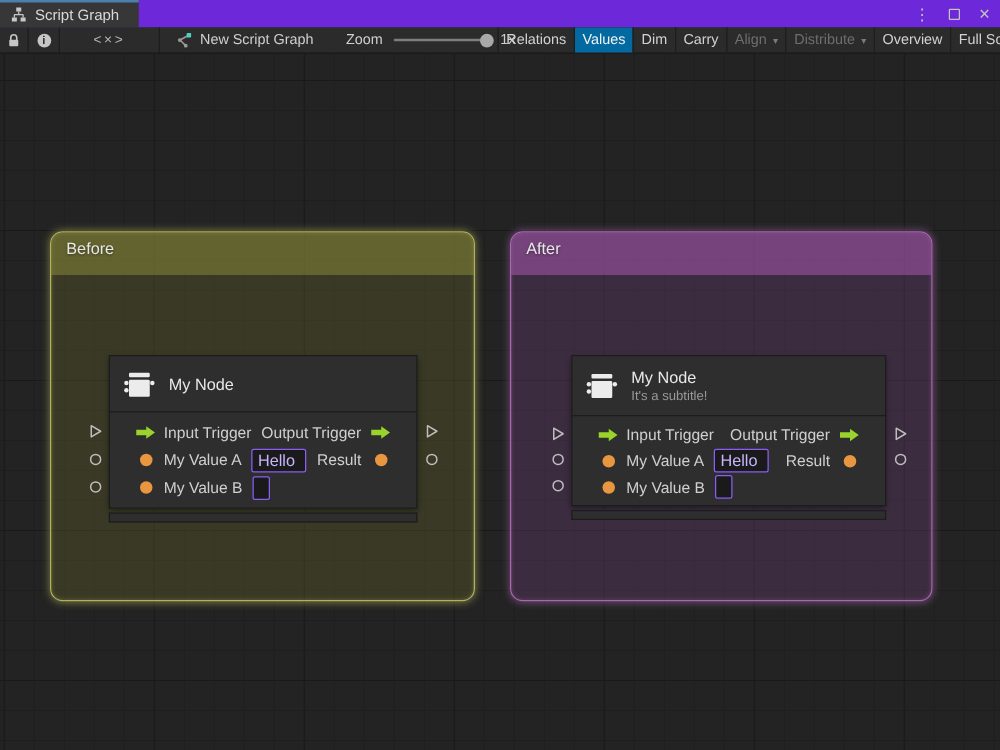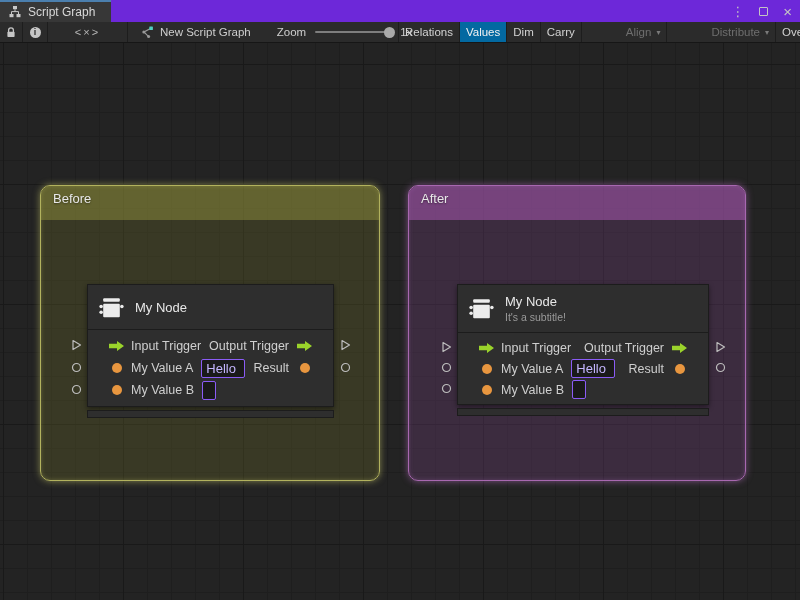--- a/index.html
+++ b/index.html
@@ -27,21 +27,21 @@
            font-size:9px;font-weight:bold;display:flex;align-items:center;justify-content:center;line-height:1;}
   .graphchip{display:flex;align-items:center;gap:6px;padding:0 12px;height:100%;}
   .zoomgrp{display:flex;align-items:center;margin-left:14px;}
   .zoomlabel{margin-right:9px;}
   .ztrack{position:relative;width:76px;height:2px;background:#7e7e7e;border-radius:1px;}
   .zhandle{position:absolute;right:-4px;top:-4.5px;width:11px;height:11px;border-radius:50%;background:#a9a9a9;}
   .zval{margin-left:9px;}
   .rbtns{position:absolute;left:398px;top:0;height:20px;display:flex;align-items:stretch;white-space:nowrap;}
   .rbtn{display:flex;align-items:center;padding:0 6px;color:#d2d2d2;}
   .rbtn.active{background:#0369a1;color:#f2f2f2;}
-  .rbtn.disabled{color:#6e6e6e;margin-left:38px;}
+  .rbtn.disabled{color:#6e6e6e;}
   .dda{margin-left:5px;font-size:8px;color:#7a7a7a;}
 
   
   .canvas{position:absolute;top:43px;left:0;width:800px;height:557px;background-color:#232323;
     background-image:
       linear-gradient(#191919 1px,transparent 1px),
       linear-gradient(90deg,#191919 1px,transparent 1px),
       linear-gradient(#1e1e1e 1px,transparent 1px),
       linear-gradient(90deg,#1e1e1e 1px,transparent 1px);
     background-size:120px 120px,120px 120px,24px 24px,24px 24px;

